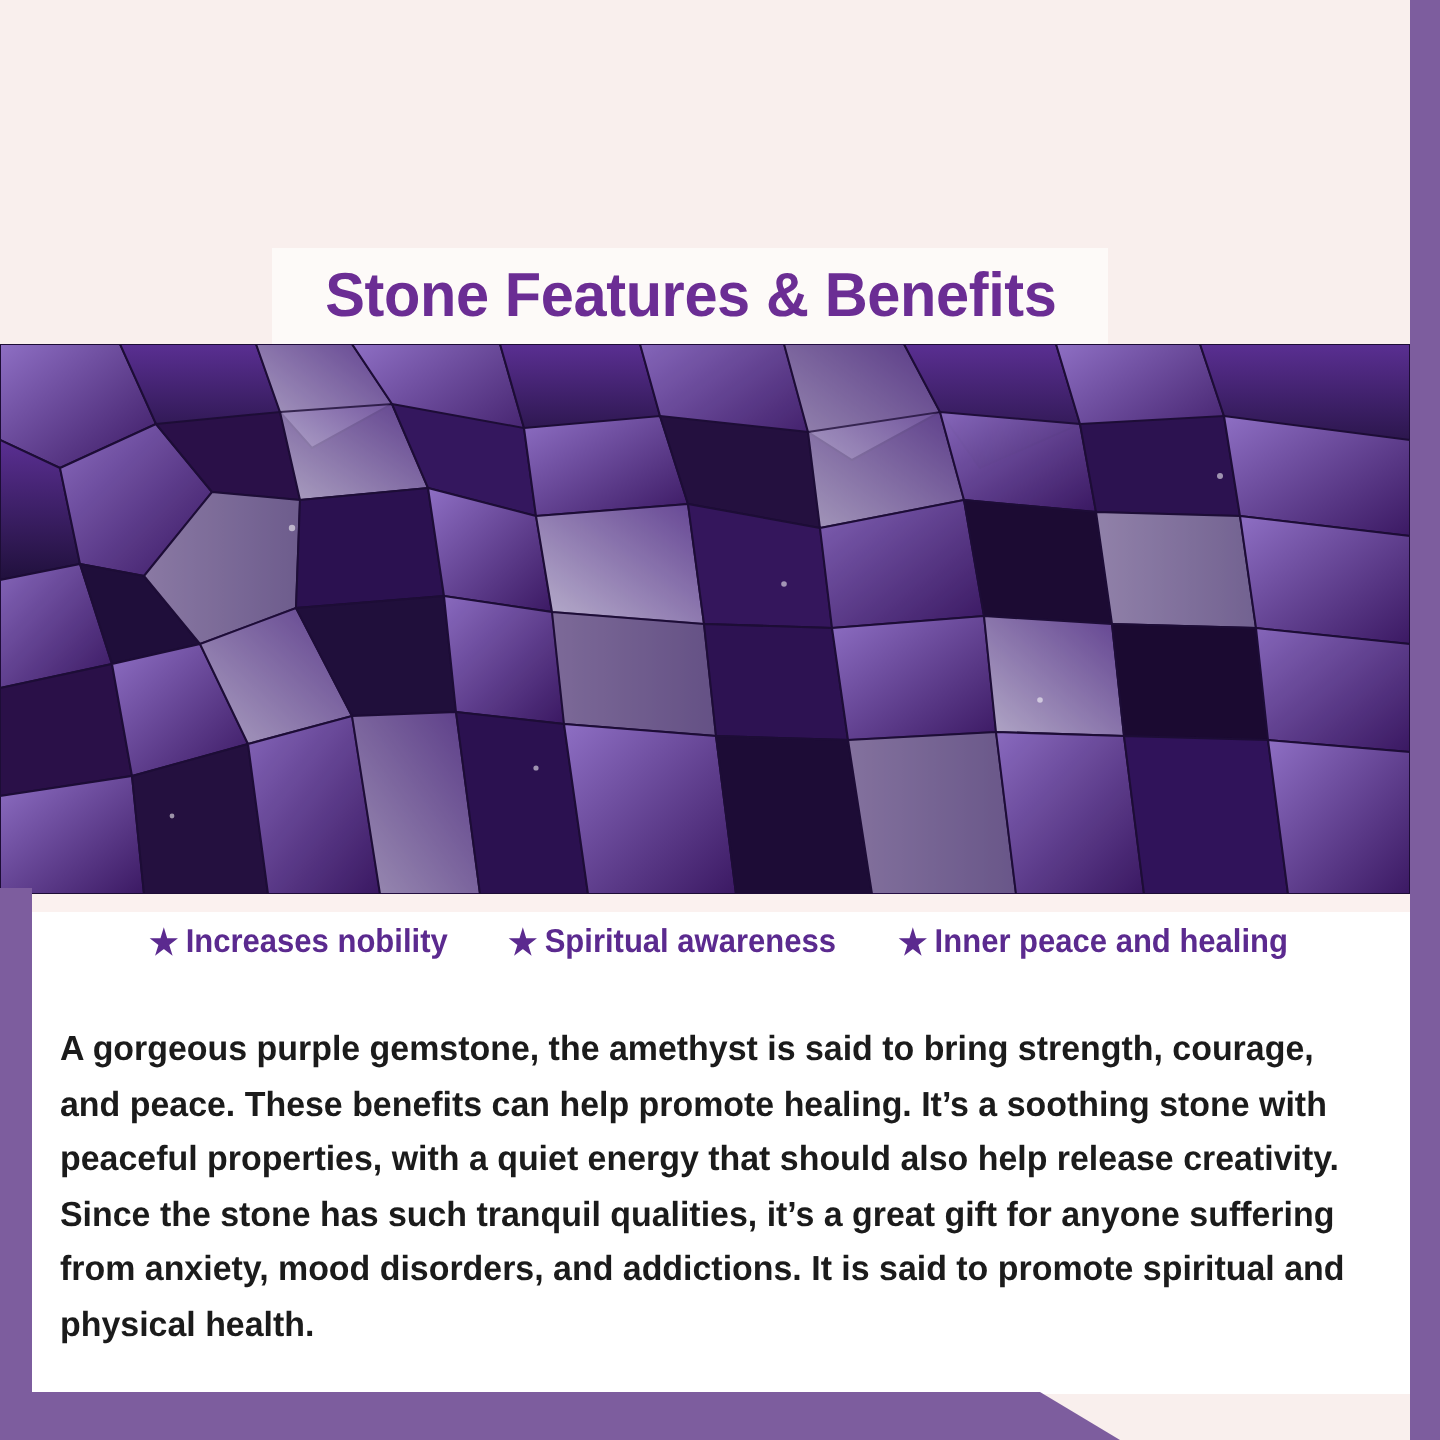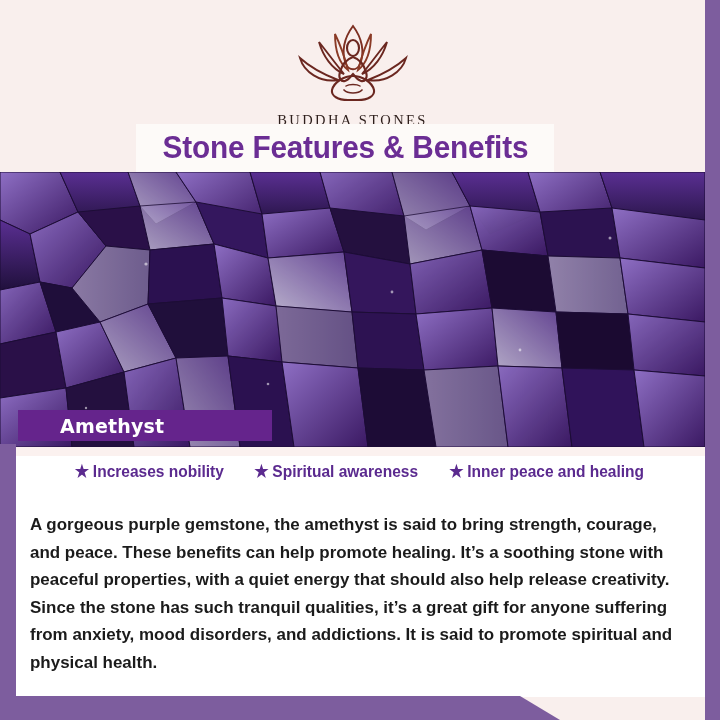--- a/index.html
+++ b/index.html
@@ -122,52 +122,20 @@
 </style>
 </head>
 <body>
 
 <div class="page">
 
   <div class="deco-top"></div>
   <div class="deco-right"></div>
 
   <div class="header">
-    <div class="logo-wrap">
-      <span class="logo-mark">
-        <svg width="150" height="82" viewBox="0 0 150 82" fill="none" xmlns="http://www.w3.org/2000/svg">
-          <g stroke="#6b2720" stroke-width="1.9" fill="none" stroke-linecap="round">
-
-            <path d="M75 4 C66 16 63 30 68 42 C71 49 79 49 82 42 C87 30 84 16 75 4 Z" stroke="#7d2f22"></path>
-
-            <path d="M57 12 C57 27 61 41 70 48 C66 33 62 22 57 12 Z" stroke="#8a3a26"></path>
-
-            <path d="M93 12 C93 27 89 41 80 48 C84 33 88 22 93 12 Z" stroke="#8a3a26"></path>
-
-            <path d="M41 20 C45 34 54 47 66 52 C57 41 49 30 41 20 Z" stroke="#6b2720"></path>
-
-            <path d="M109 20 C105 34 96 47 84 52 C93 41 101 30 109 20 Z" stroke="#6b2720"></path>
-
-            <path d="M22 36 C26 50 42 61 60 58 C47 53 33 46 22 36 Z" stroke="#6b2720"></path>
-
-            <path d="M128 36 C124 50 108 61 90 58 C103 53 117 46 128 36 Z" stroke="#6b2720"></path>
-
-            <ellipse cx="75" cy="26" rx="6" ry="8" stroke="#6b2720" stroke-width="2.1"></ellipse>
-
-            <path d="M75 35 C69 37 64 43 62 50 C60 56 63 60 67 59 C71 58 73 54 75 52 C77 54 79 58 83 59 C87 60 90 56 88 50 C86 43 81 37 75 35 Z" stroke="#6b2720" stroke-width="2.1"></path>
-
-            <path d="M75 54 C66 54 56 60 54 68 C53 74 60 78 70 78 L80 78 C90 78 97 74 96 68 C94 60 84 54 75 54 Z" stroke="#6b2720" stroke-width="2.1"></path>
-
-            <path d="M66 68 C70 72 80 72 84 68" stroke="#6b2720" stroke-width="1.7"></path>
-            <path d="M68 64 C71 62 79 62 82 64" stroke="#6b2720" stroke-width="1.5"></path>
-          </g>
-        </svg>
-      </span>
-      <span class="logo-word">BUDDHA STONES</span>
-    </div>
 
     <div class="title-band">
       <span class="title-text">Stone Features &amp; Benefits</span>
     </div>
   </div>
 
   <div class="hero">
     <svg viewBox="0 0 705 275" preserveAspectRatio="none" aria-hidden="true">
       <defs>
         <linearGradient id="gA" x1="0" y1="0" x2="1" y2="1">
@@ -252,23 +220,20 @@
         <circle cx="146" cy="92" r="1.6"></circle>
           <circle cx="392" cy="120" r="1.4"></circle>
         <circle cx="610" cy="66" r="1.5"></circle>
           <circle cx="268" cy="212" r="1.3"></circle>
         <circle cx="520" cy="178" r="1.4"></circle>
           <circle cx="86" cy="236" r="1.2"></circle>
       </g>
     </svg>
   </div>
 
-  <div class="stone-tag">
-    <span class="stone-tag-label">Amethyst</span>
-  </div>
 
   <div class="content">
     <div class="content-top-tint"></div>
 
     <div class="features">
       <span class="feature">
         <span class="star">★</span>
         <span>Increases nobility</span>
       </span>
       <span class="feature">

